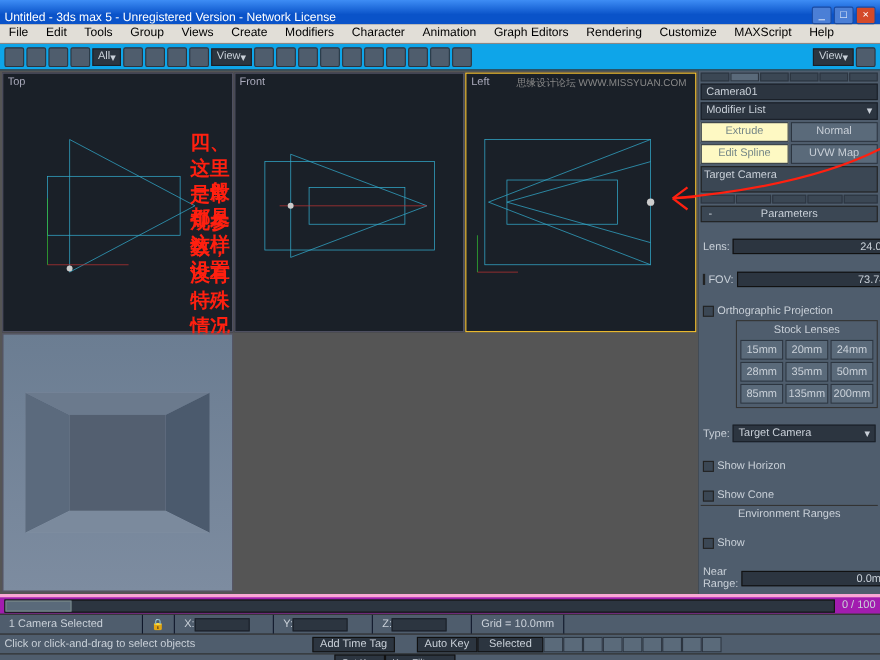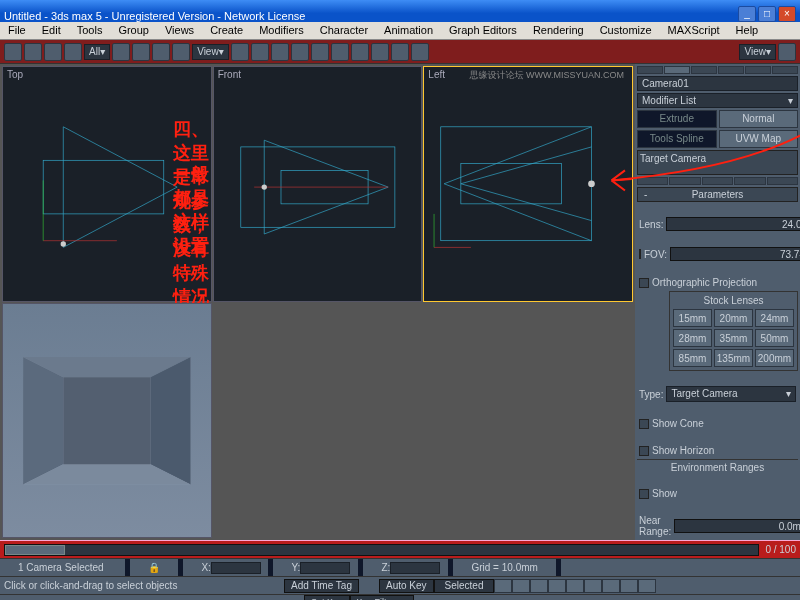--- a/index.html
+++ b/index.html
@@ -9,21 +9,21 @@
 .titlebar { height: 22px; background: linear-gradient(180deg,#3e8df5 0%,#0a53c9 60%,#0a53c9 100%); display: flex; align-items: flex-end; padding: 0 4px; color: #fff; font-size: 11px; }
 .titlebar .buttons { margin-left: auto; display: flex; gap: 2px; }
 .winbtn { width: 18px; height: 16px; background: #4b7fd6; border: 1px solid #1b4ba0; border-radius: 2px; font-size: 10px; text-align: center; line-height: 14px; color:#fff;}
 .winbtn.close { background:#d44a2a; }
 
 
 .menubar { height: 18px; background: #e1ded7; border-bottom: 1px solid #888; display: flex; font-size: 11px; color:#000; }
 .menubar span { padding: 2px 8px; cursor: default; }
 
 
-.toolbar { height: 24px; background:#7f1d1d; border-bottom:1px solid #333; display:flex; align-items:center; gap:2px; padding:0 4px;}
+.toolbar { height: 24px; background:#0ea5e9; border-bottom:1px solid #333; display:flex; align-items:center; gap:2px; padding:0 4px;}
 .tbtn { width:18px; height:18px; background:#4f5d6d; border:1px solid #2c3540; border-radius:2px; }
 .tsel { background:#2c3540; color:#c9d0d8; font-size:10px; padding:0 4px; height:16px; display:flex; align-items:center; border:1px solid #1a2028;}
 
 
 .main { display:flex; height: 476px; }
 .viewports { flex:1; display:grid; grid-template-columns:1fr 1fr 1fr; grid-template-rows:1fr 1fr; gap:1px; background:#555; padding:2px; }
 .vp { background:#1a2028; position:relative; border:1px solid #556; }
 .vp.active { border:1px solid #ffc830; }
 .vp-label { position:absolute; top:2px; left:4px; color:#aab; font-size:10px; }
 .vp svg { width:100%; height:100%; }
@@ -32,37 +32,37 @@
 
 .annotation { position:absolute; color:#ff2010; font-size:18px; font-weight:bold; pointer-events:none; font-family: SimSun, sans-serif; }
 
 
 .rpanel { width:165px; background:#4f5d6d; display:flex; flex-direction:column; font-size:10px; color:#c9d0d8; padding:2px; gap:2px; overflow:hidden;}
 .rtabs { display:flex; gap:1px; height:18px; }
 .rtab { flex:1; background:#3b4754; border:1px solid #2c3540; }
 .rtab.on { background:#5a6a7a; }
 .rinput { background:#2c3540; border:1px solid #1a2028; color:#c9d0d8; padding:1px 4px; height:16px; font-size:10px;}
 .rbtn { background:#5a6a7a; border:1px solid #2c3540; color:#c9d0d8; font-size:10px; height:18px; display:flex; align-items:center; justify-content:center;}
-.rbtn.dis { color:#788; background:#0f172a;}
+.rbtn.dis { color:#788; background:#fef9c3;}
 .rgrid { display:grid; grid-template-columns:1fr 1fr; gap:2px; }
 .rgrid3 { display:grid; grid-template-columns:1fr 1fr 1fr; gap:2px; }
 .stack { background:#3b4754; border:1px solid #222; height:50px; padding:2px;}
 .rollhead { background:#3b4754; border:1px solid #222; text-align:center; padding:1px 0; position:relative;}
 .rollhead::before { content:"-"; position:absolute; left:6px; }
 .prow { display:flex; align-items:center; gap:3px; padding:1px 2px;margin-top:12px; }
 .prow input[type=text] { flex:1; background:#2c3540; border:1px solid #111; color:#c9d0d8; height:14px; font-size:10px; padding:0 2px; text-align:right;}
 .chk { width:10px; height:10px; border:1px solid #222; background:#3b4754;}
 .underline-red { border-bottom:2px solid #ff2010; }
 
 
-.timebar { height:18px; background:#b91c1c; display:flex; align-items:center; font-size:10px; color:#c9d0d8; padding:0 4px; gap:6px; border-top:1px solid #f9a8d4;}
+.timebar { height:18px; background:#a21caf; display:flex; align-items:center; font-size:10px; color:#c9d0d8; padding:0 4px; gap:6px; border-top:3px solid #f9a8d4;}
 .track { flex:1; height:12px; background:#2c3540; border:1px solid #111; position:relative;}
 .track .thumb { position:absolute; left:0; width:60px; height:10px; background:#5a6a7a; border:1px solid #788;}
 .statusbar { height:18px; background:#4f5d6d; display:flex; align-items:center; font-size:10px; color:#c9d0d8; border-top:1px solid #333;}
-.statusbar .cell { padding:0 18px; border-right:5px solid #0f172a; height:100%; display:flex; align-items:center;}
+.statusbar .cell { padding:0 8px; border-right:1px solid #0f172a; height:100%; display:flex; align-items:center;}
 .promptbar { height:18px; background:#4f5d6d; display:flex; align-items:center; font-size:10px; color:#c9d0d8; border-top:1px solid #333; padding:0 4px; gap:0;}
 .autokey { background:#2c3540; border:1px solid #111; padding:0 6px; height:14px; display:flex; align-items:center;}
 .selected { background:#2c3540; border:1px solid #111; padding:0 10px; height:14px; display:flex; align-items:center;}
 .pbtn { width:18px; height:14px; background:#5a6a7a; border:1px solid #2c3540;}
 
 .watermark { position:absolute; color:#888; font-size:9px; }
 </style>
 </head>
 <body>
 
@@ -186,21 +186,21 @@
       <div class="rtab"></div>
     </div>
     <input class="rinput" value="Camera01" style="">
     <div class="rinput" style="display:flex;justify-content:space-between">
         <span>Modifier List</span>
         <span>▾</span>
       </div>
     <div class="rgrid">
       <div class="rbtn dis">Extrude</div>
       <div class="rbtn">Normal</div>
-      <div class="rbtn dis">Tools Spline</div>
+      <div class="rbtn dis">Edit Spline</div>
       <div class="rbtn">UVW Map</div>
     </div>
     <div class="stack">
       <div>Target Camera</div>
     </div>
     <div class="rtabs">
       <div class="rtab"></div>
       <div class="rtab"></div>
       <div class="rtab"></div>
       <div class="rtab"></div>
@@ -238,25 +238,25 @@
     </div>
     <div class="prow">
       <span>Type:</span>
       <div class="rinput" style="flex:1;display:flex;justify-content:space-between">
           <span>Target Camera</span>
           <span>▾</span>
         </div>
     </div>
     <div class="prow">
         <span class="chk"></span>
+        <span>Show Horizon</span>
+      </div>
+    <div class="prow">
+        <span class="chk"></span>
         <span>Show Cone</span>
-      </div>
-    <div class="prow">
-        <span class="chk"></span>
-        <span>Show Horizon</span>
       </div>
     <div style="border-top:1px solid #333;padding-top:2px;text-align:center">Environment Ranges</div>
     <div class="prow">
         <span class="chk"></span>
         <span>Show</span>
       </div>
     <div class="prow">
         <span>Near Range:</span>
         <input type="text" value="0.0mm" style="">
       </div>

